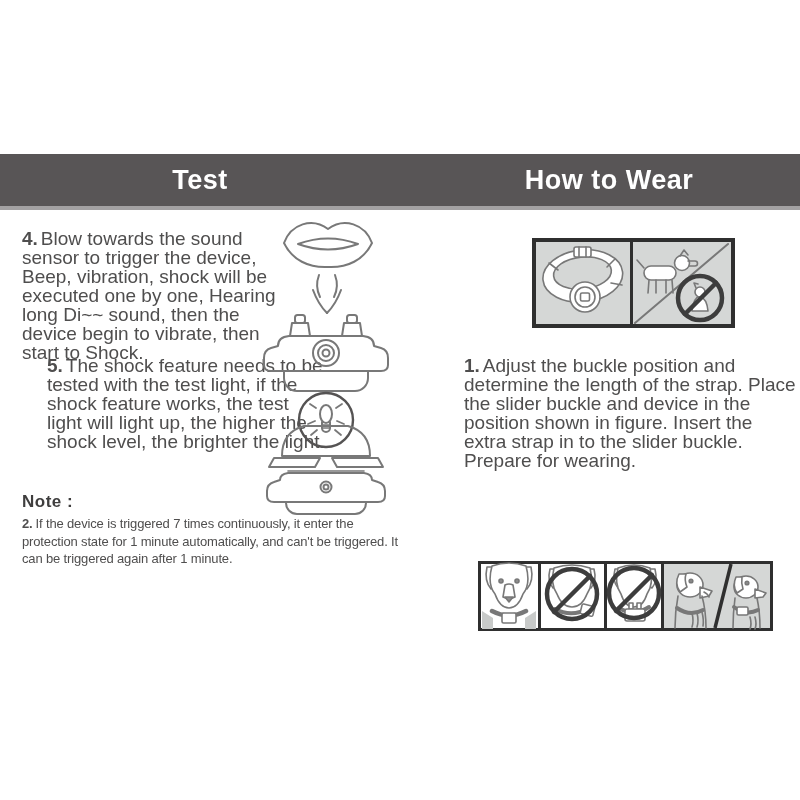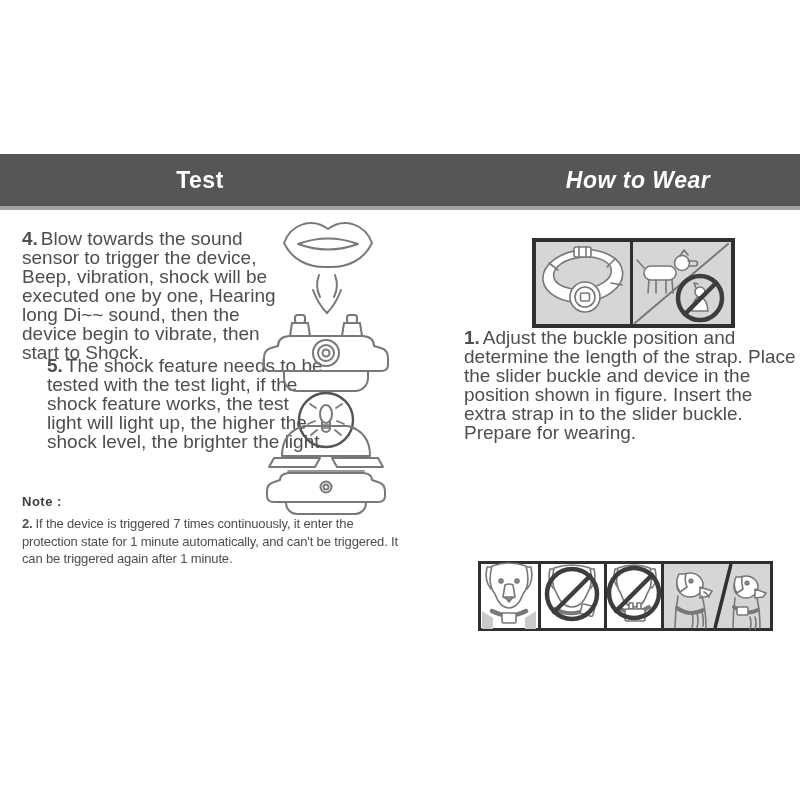--- a/index.html
+++ b/index.html
@@ -21,31 +21,31 @@
   .header-band{
     position:absolute;left:0;top:154px;width:800px;height:52px;
     background:var(--header_band);display:flex;
   }
   .header-band::after{
     content:"";position:absolute;left:0;top:52px;width:800px;height:4px;
     background:var(--band_underline);
   }
   .header-cell{flex:0 0 400px;display:flex;align-items:center;justify-content:center;}
   .header-title{
-    color:#ffffff;font-weight:bold;font-size:23px;letter-spacing:0.5px;position:relative;
-  }
-  .header-cell.right .header-title{left:38px;font-style:italic;}
+    color:#ffffff;font-weight:bold;font-size:27px;letter-spacing:0.5px;position:relative;
+  }
+  .header-cell.right .header-title{left:9px;}
   .txtblock{position:absolute;font-size:19px;line-height:19px;}
   .txtblock p{margin:0;}
   .num{font-weight:bold;margin-right:3px;}
   .step4{left:22px;top:229px;width:272px;}
   .step5{left:22px;top:356px;width:278px;margin-left:25px;}
   .note{left:22px;top:492px;width:385px;font-size:13px;line-height:17.5px;letter-spacing:-0.15px;}
-  .note h3{margin:0 0 3px 0;font-size:13px;line-height:20px;letter-spacing:0.5px;color:#3f3e3e;}
-  .wear-steps{left:464px;top:328px;width:332px;}
+  .note h3{margin:0 0 3px 0;font-size:17px;line-height:20px;letter-spacing:0.5px;color:#3f3e3e;}
+  .wear-steps{left:464px;top:356px;width:332px;}
   .figure{position:absolute;color:var(--line_art);}
   .figure svg{display:block;}
   .framed{
     box-sizing:border-box;border:4px solid var(--panel_border);
     background:var(--panel_bg);
   }
   .ln{stroke:currentColor;fill:none;stroke-width:2;stroke-linecap:round;stroke-linejoin:round;}
   .lnthin{stroke:currentColor;fill:none;stroke-width:1.6;stroke-linecap:round;stroke-linejoin:round;}
   .dark{stroke:#555353;}
   .thick{stroke:var(--prohibit);stroke-width:4.5;fill:none;stroke-linecap:round;}

